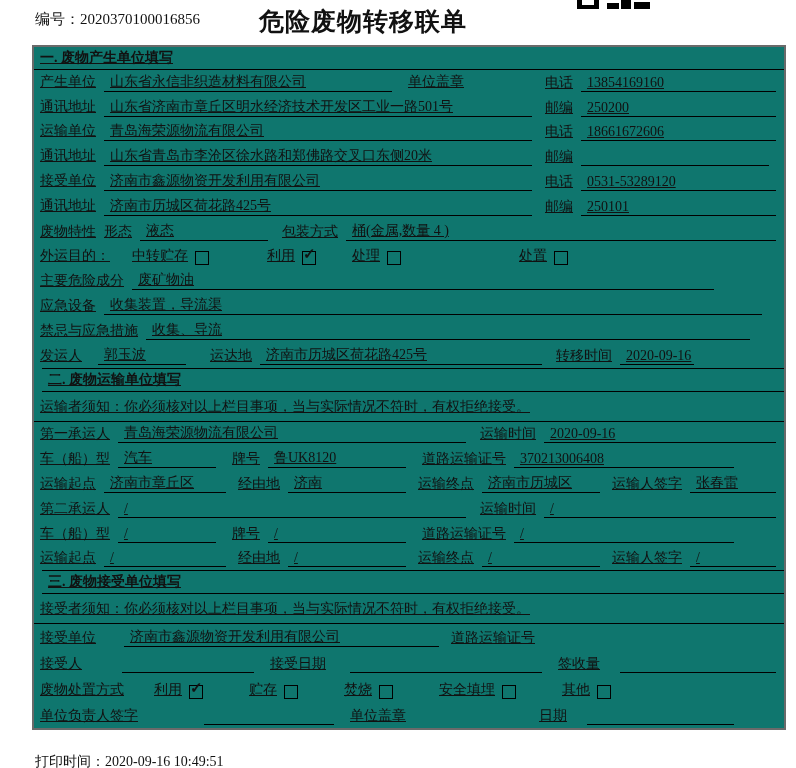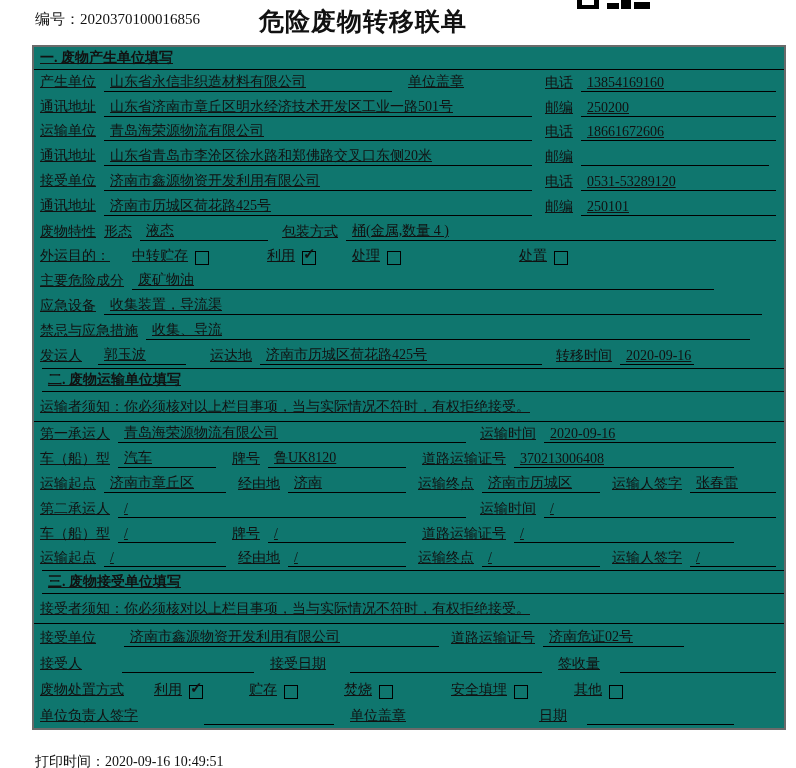--- a/index.html
+++ b/index.html
@@ -212,41 +212,40 @@
     <span class="uv ctr fill">/</span>
   </div>
 
   <div class="sec-hdr mid">三. 废物接受单位填写</div>
   <div class="notice">接受者须知：你必须核对以上栏目事项，当与实际情况不符时，有权拒绝接受。</div>
 
   <div class="row row3">
     <span class="lbl">接受单位</span>
     <span class="uv" style="width:305px;margin-left:20px">济南市鑫源物资开发利用有限公司</span>
     <span class="lbl" style="margin-left:12px">道路运输证号</span>
-    <span class="uv fill" style="margin-right:92px">济南危证02号</span>
   </div>
 
   <div class="row row3">
     <span class="lbl">接受人</span>
     <span class="uv" style="width:122px;margin-left:32px"></span>
     <span class="lbl" style="margin-left:16px">接受日期</span>
     <span class="uv" style="width:182px;margin-left:16px"></span>
     <span class="lbl" style="margin-left:16px">签收量</span>
     <span class="uv fill" style="margin-left:12px"></span>
   </div>
 
   <div class="row row3">
     <span class="lbl">废物处置方式</span>
     <span class="cbl" style="margin-left:22px">利用</span>
     <span class="cb checked"></span>
     <span class="cbl" style="margin-left:46px">贮存</span>
     <span class="cb"></span>
     <span class="cbl" style="margin-left:46px">焚烧</span>
     <span class="cb"></span>
-    <span class="cbl" style="margin-left:58px">安全填埋</span>
+    <span class="cbl" style="margin-left:46px">安全填埋</span>
     <span class="cb"></span>
     <span class="cbl" style="margin-left:46px">其他</span>
     <span class="cb"></span>
   </div>
 
   <div class="row row3">
     <span class="lbl">单位负责人签字</span>
     <span class="uv" style="width:120px;margin-left:58px"></span>
     <span class="lbl" style="margin-left:16px">单位盖章</span>
     <span class="lbl" style="margin-left:125px">日期</span>

